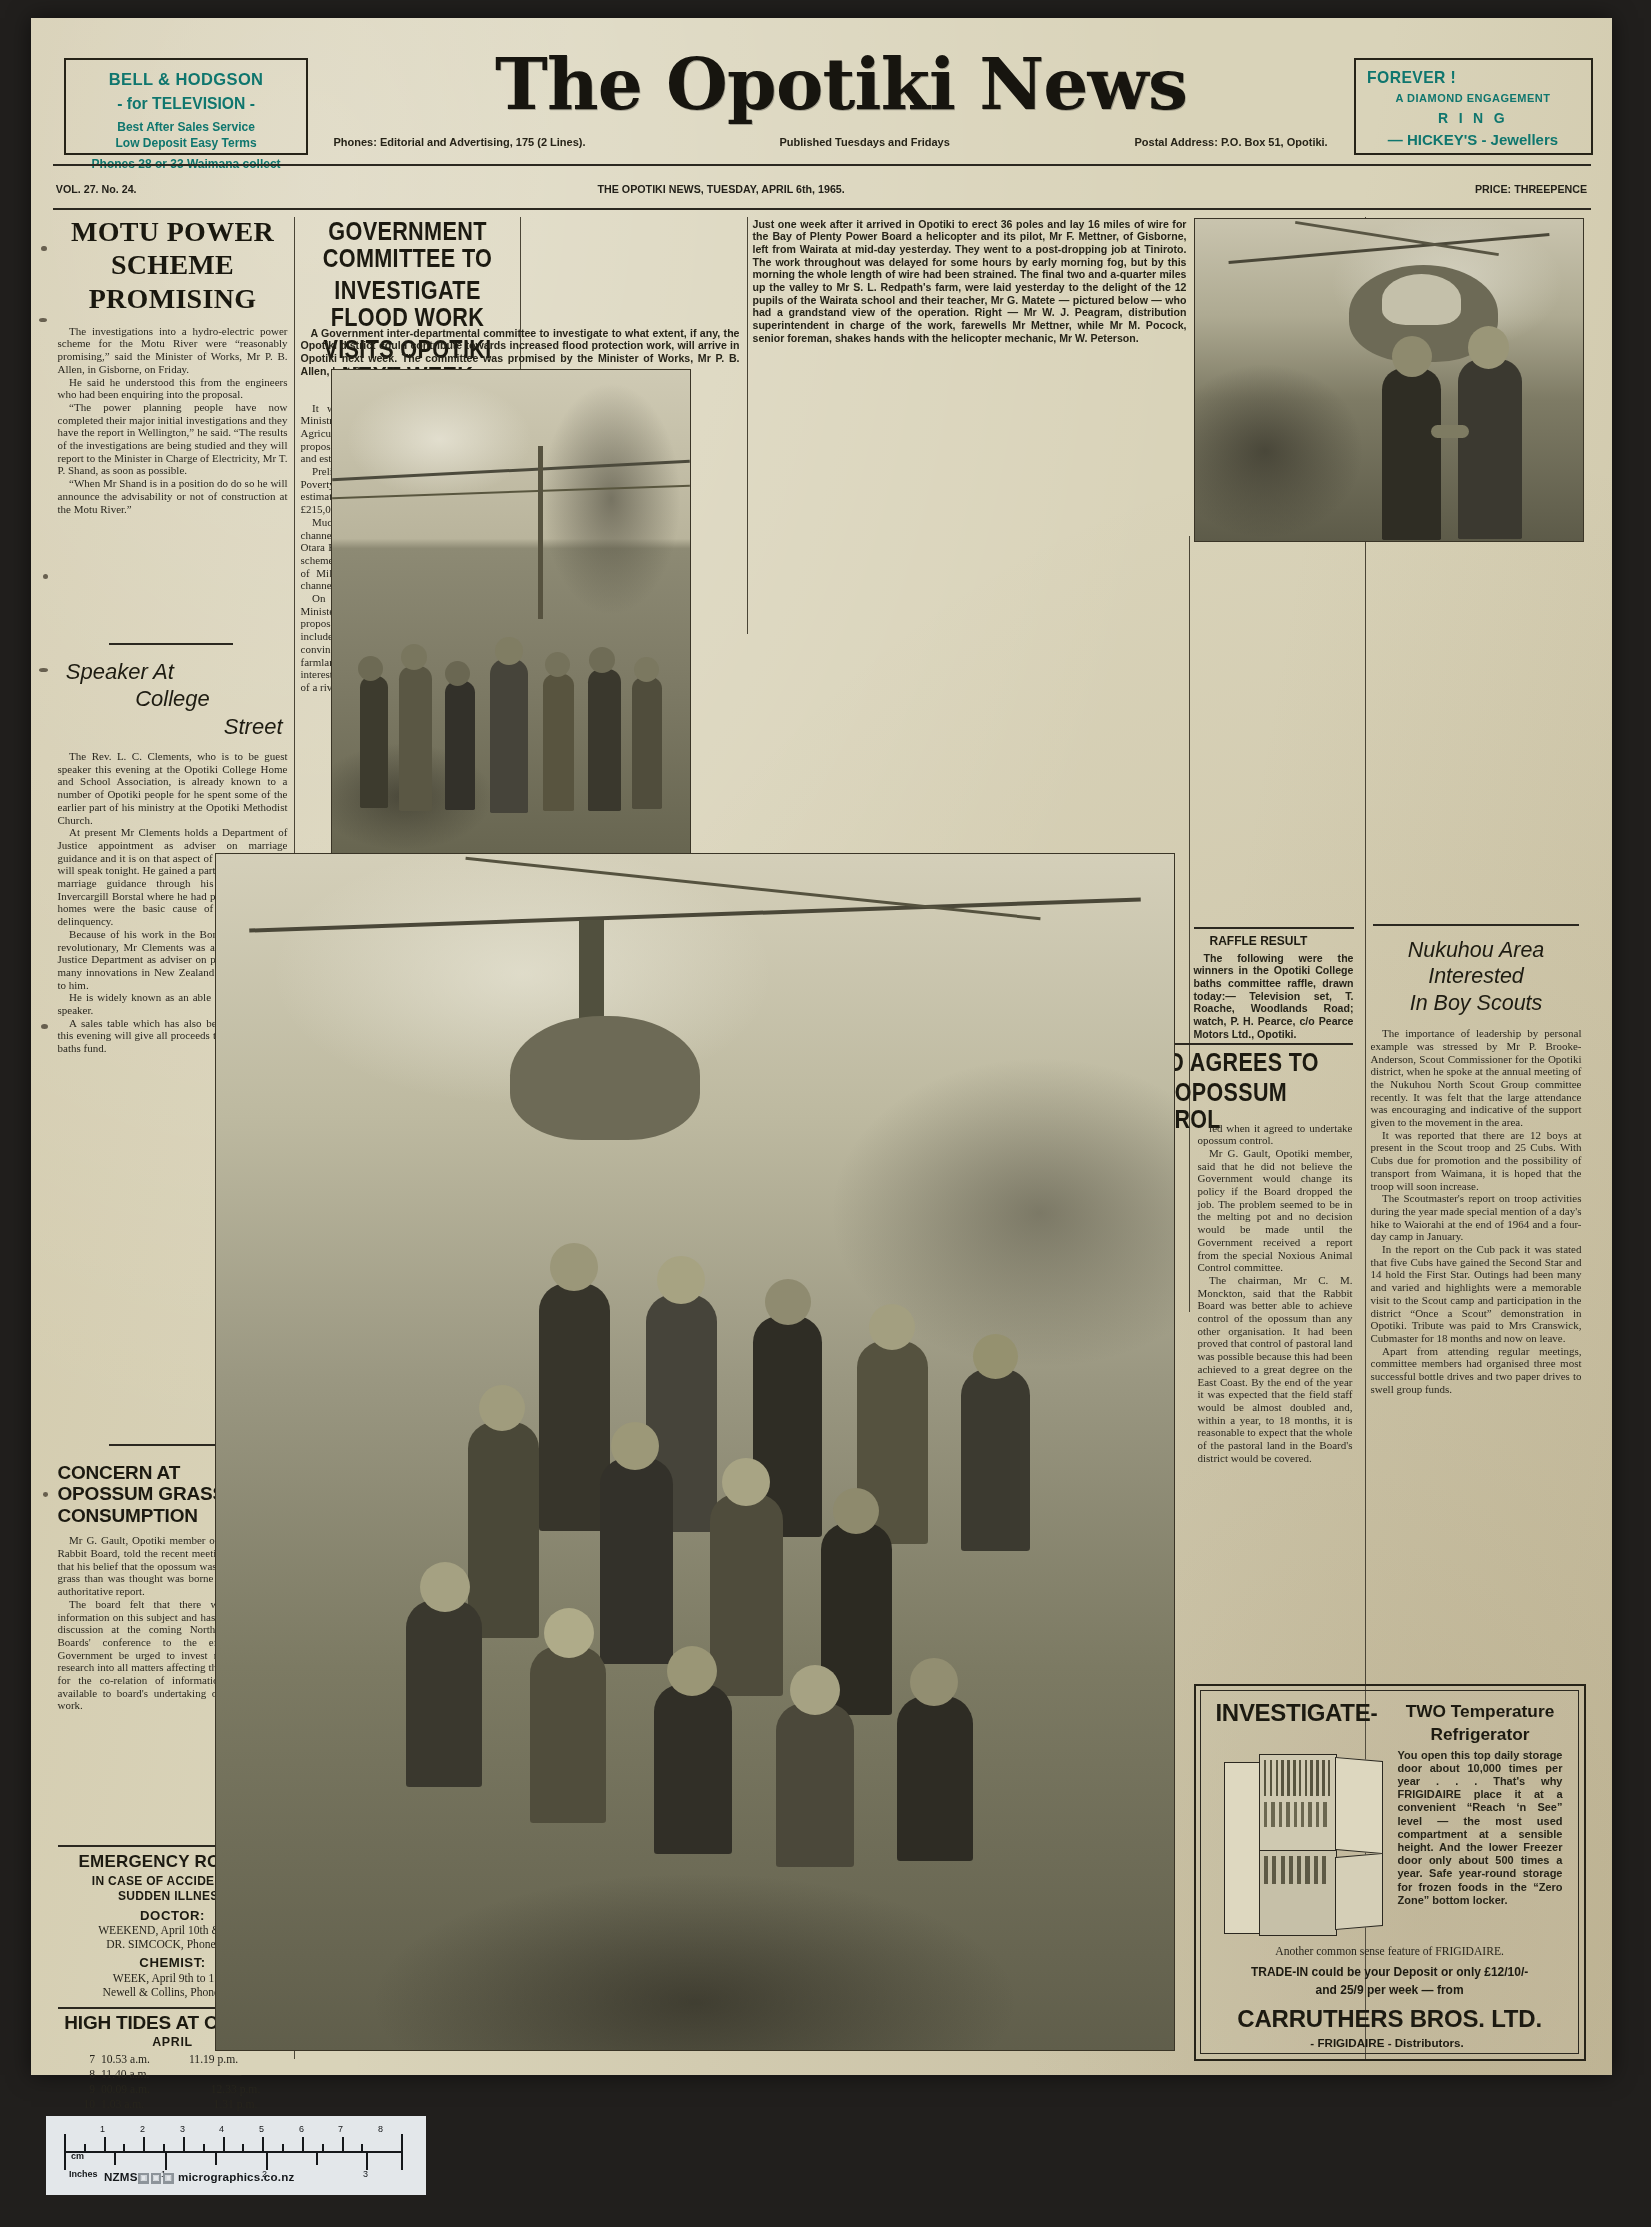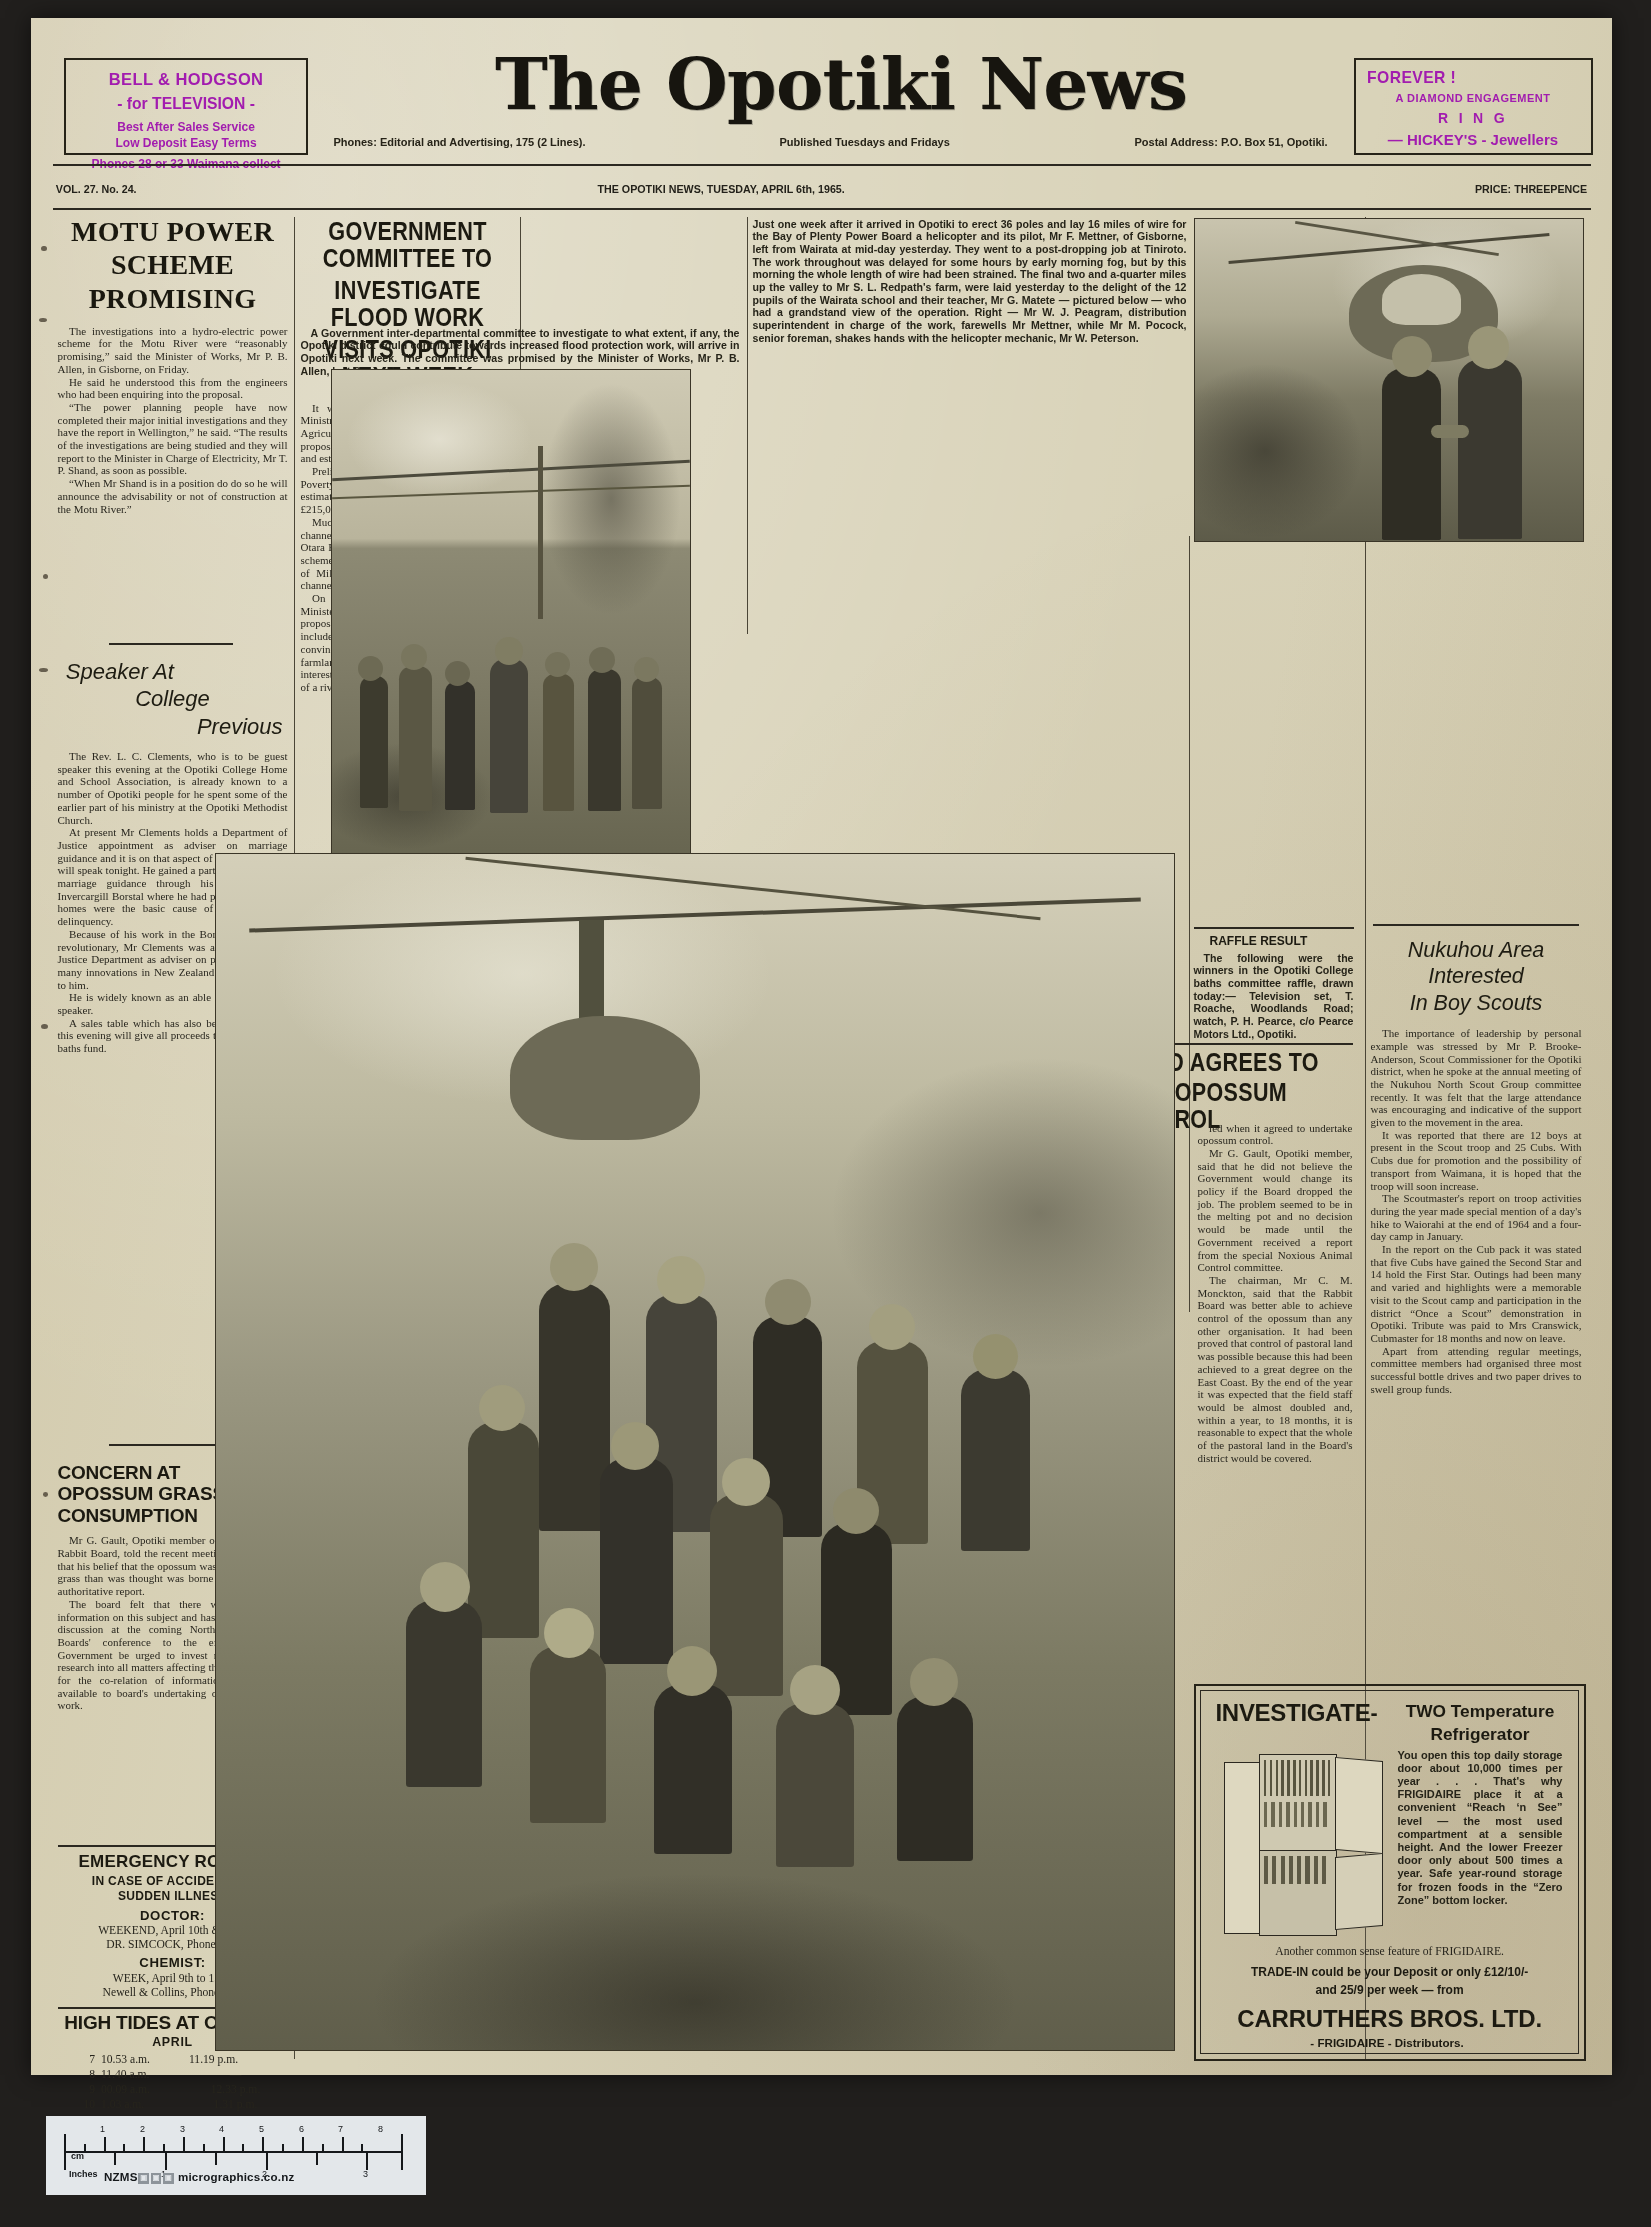--- a/index.html
+++ b/index.html
@@ -24,21 +24,21 @@
   .body{font-size:11px;line-height:12.7px;text-align:justify;color:#29271f;
         hyphens:auto;-webkit-hyphens:auto;}
   .body p{margin:0 0 0 0;text-indent:11.6px;}
   .bodyb{font-family:"Liberation Sans",sans-serif;font-weight:bold;font-size:10.6px;
         line-height:12.7px;text-align:justify;color:#262419;}
   .bodyb p{margin:0;text-indent:10px;}
 
   
   #masthead{position:absolute;left:0;top:0;width:100%;height:126px;}
   .admast{position:absolute;border:2.5px solid #262318;text-align:center;
-          font-family:"Liberation Sans",sans-serif;color:#a21caf;}
+          font-family:"Liberation Sans",sans-serif;color:#0f766e;}
   .admast .l1{font-weight:bold;font-size:16.5px;letter-spacing:0.4px;margin-top:10.7px;}
   .admast .l2{font-weight:bold;font-size:15.7px;margin-top:5.8px;}
   .admast .l3{font-weight:bold;font-size:12px;margin-top:7.4px;}
   .admast .l4{font-weight:bold;font-size:12px;margin-top:1.7px;}
   .admast .l5{font-weight:bold;font-size:12px;margin-top:6.6px;}
 
   #nameplate{position:absolute;left:355px;top:5px;width:867px;text-align:center;}
   #nameplate .title{font-family:"DejaVu Serif",serif;font-weight:bold;font-size:71px;
         letter-spacing:-0.8px;color:#17150f;line-height:79px;
         text-shadow:0.8px 0.8px 0 rgba(0,0,0,.25);}
@@ -150,21 +150,21 @@
         <p>“The power planning people have now completed their major initial investigations and they have the report in Wellington,” he said. “The results of the investigations are being studied and they will report to the Minister in Charge of Electricity, Mr T. P. Shand, as soon as possible.</p>
         <p>“When Mr Shand is in a position do do so he will announce the advisability or not of construction at the Motu River.”</p>
       </div>
     </div>
 
     <div style="position:absolute;left:56px;top:603px;width:124px;border-top:2.5px solid #2b2820;"></div>
     <div class="col" style="left:5px;top:618px;width:230px;">
       <div class="hd-ital" style="font-size:22px;">
         <div style="text-align:left;padding-left:8.3px;">Speaker At</div>
         <div style="text-align:center;">College</div>
-        <div style="text-align:right;padding-right:5px;">Previous</div>
+        <div style="text-align:right;padding-right:5px;">Street</div>
       </div>
       <div class="body" style="margin-top:10px;">
         <p>The Rev. L. C. Clements, who is to be guest speaker this evening at the Opotiki College Home and School Association, is already known to a number of Opotiki people for he spent some of the earlier part of his ministry at the Opotiki Methodist Church.</p>
         <p>At present Mr Clements holds a Department of Justice appointment as adviser on marriage guidance and it is on that aspect of his work that he will speak tonight. He gained a particular interest in marriage guidance through his work at the Invercargill Borstal where he had proof that broken homes were the basic cause of much juvenile delinquency.</p>
         <p>Because of his work in the Borstal, much of it revolutionary, Mr Clements was appointed by the Justice Department as adviser on penal reform and many innovations in New Zealand prisons are due to him.</p>
         <p>He is widely known as an able and entertaining speaker.</p>
         <p>A sales table which has also been arranged for this evening will give all proceeds to the swimming baths fund.</p>
       </div>
     </div>
 

